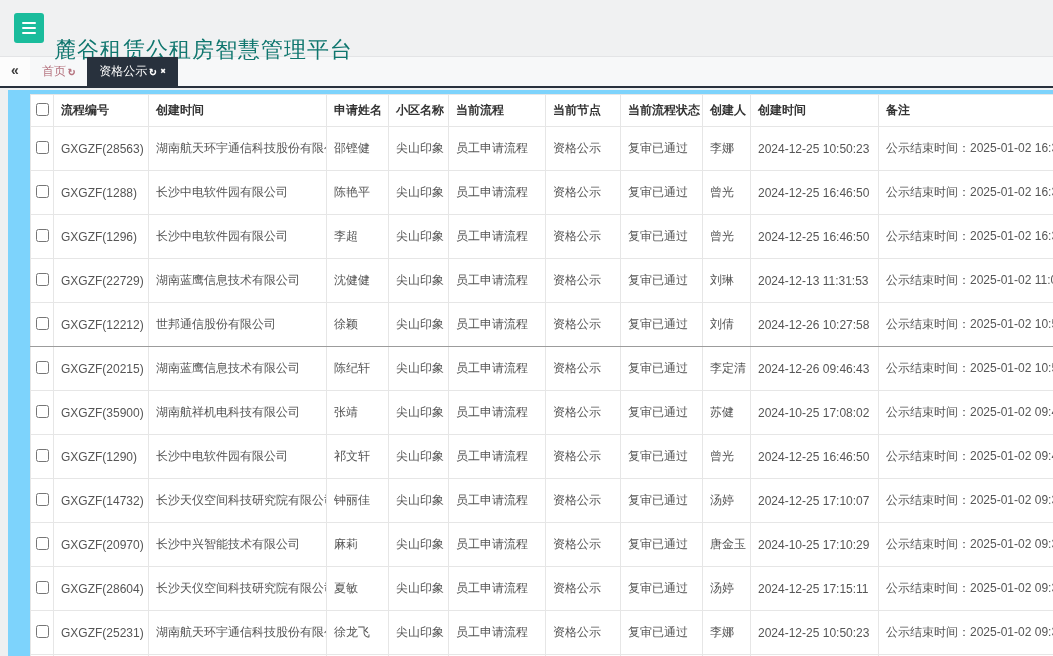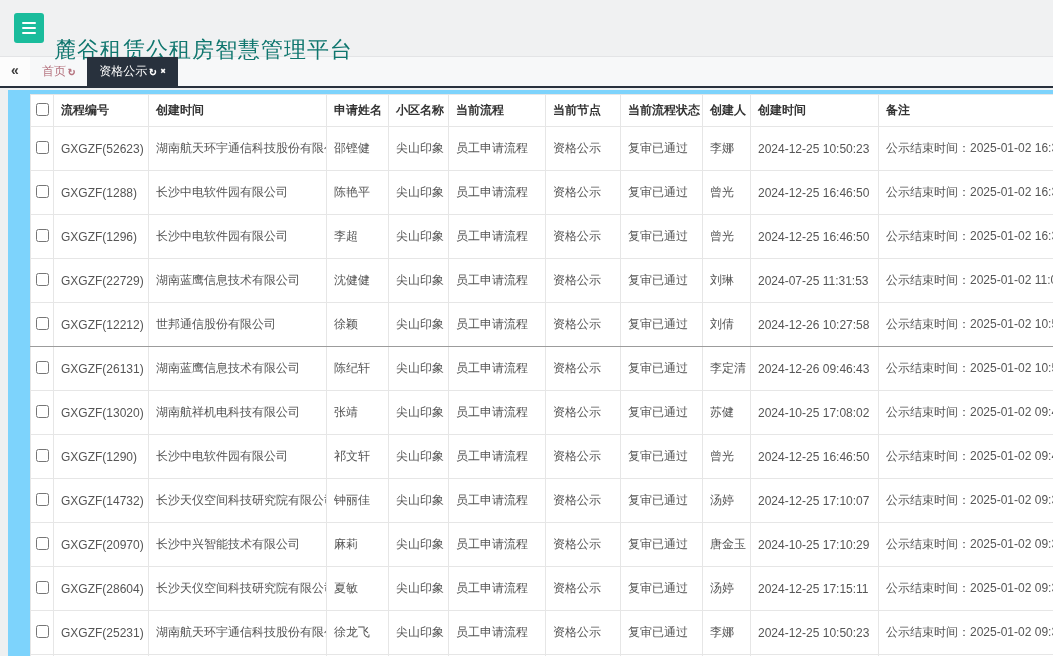--- a/index.html
+++ b/index.html
@@ -121,21 +121,21 @@
         <th>创建人</th>
         <th>创建时间</th>
         <th>备注</th>
       </tr>
     </thead>
     <tbody>
         <tr>
     <td class="cb-cell">
       <input type="checkbox" style="">
     </td>
-    <td>GXGZF(52623)</td>
+    <td>GXGZF(28563)</td>
     <td>湖南航天环宇通信科技股份有限公司</td>
     <td>邵铿健</td>
     <td>尖山印象</td>
     <td>员工申请流程</td>
     <td>资格公示</td>
     <td>复审已通过</td>
     <td>李娜</td>
     <td>2024-12-25 10:50:23</td>
     <td>公示结束时间：2025-01-02 16:32:36</td>
   </tr>
@@ -174,21 +174,21 @@
       <input type="checkbox" style="">
     </td>
     <td>GXGZF(22729)</td>
     <td>湖南蓝鹰信息技术有限公司</td>
     <td>沈健健</td>
     <td>尖山印象</td>
     <td>员工申请流程</td>
     <td>资格公示</td>
     <td>复审已通过</td>
     <td>刘琳</td>
-    <td>2024-07-25 11:31:53</td>
+    <td>2024-12-13 11:31:53</td>
     <td>公示结束时间：2025-01-02 11:00:04</td>
   </tr>
         <tr class="hovered">
     <td class="cb-cell">
       <input type="checkbox" style="">
     </td>
     <td>GXGZF(12212)</td>
     <td>世邦通信股份有限公司</td>
     <td>徐颖</td>
     <td>尖山印象</td>
@@ -196,36 +196,36 @@
     <td>资格公示</td>
     <td>复审已通过</td>
     <td>刘倩</td>
     <td>2024-12-26 10:27:58</td>
     <td>公示结束时间：2025-01-02 10:59:56</td>
   </tr>
         <tr>
     <td class="cb-cell">
       <input type="checkbox" style="">
     </td>
-    <td>GXGZF(26131)</td>
+    <td>GXGZF(20215)</td>
     <td>湖南蓝鹰信息技术有限公司</td>
     <td>陈纪轩</td>
     <td>尖山印象</td>
     <td>员工申请流程</td>
     <td>资格公示</td>
     <td>复审已通过</td>
     <td>李定清</td>
     <td>2024-12-26 09:46:43</td>
     <td>公示结束时间：2025-01-02 10:53:14</td>
   </tr>
         <tr>
     <td class="cb-cell">
       <input type="checkbox" style="">
     </td>
-    <td>GXGZF(13020)</td>
+    <td>GXGZF(35900)</td>
     <td>湖南航祥机电科技有限公司</td>
     <td>张靖</td>
     <td>尖山印象</td>
     <td>员工申请流程</td>
     <td>资格公示</td>
     <td>复审已通过</td>
     <td>苏健</td>
     <td>2024-10-25 17:08:02</td>
     <td>公示结束时间：2025-01-02 09:46:57</td>
   </tr>

